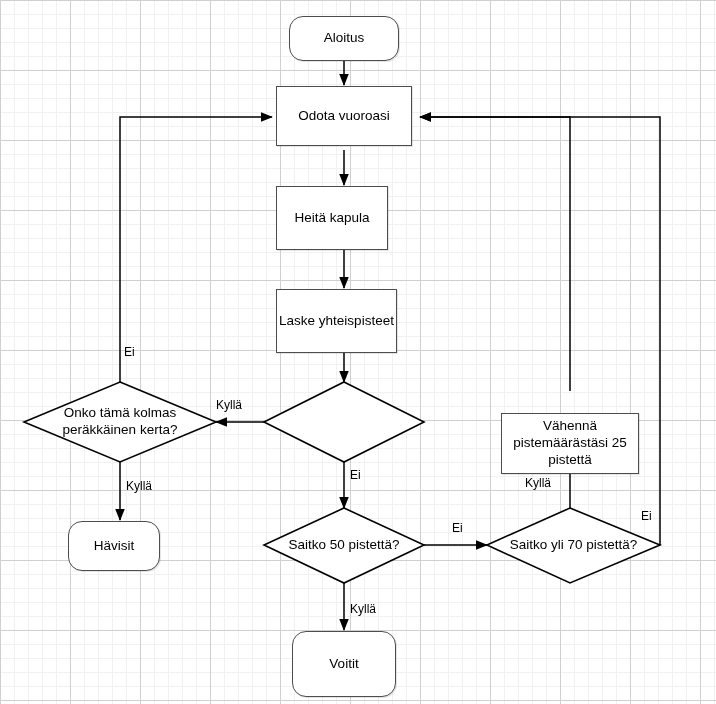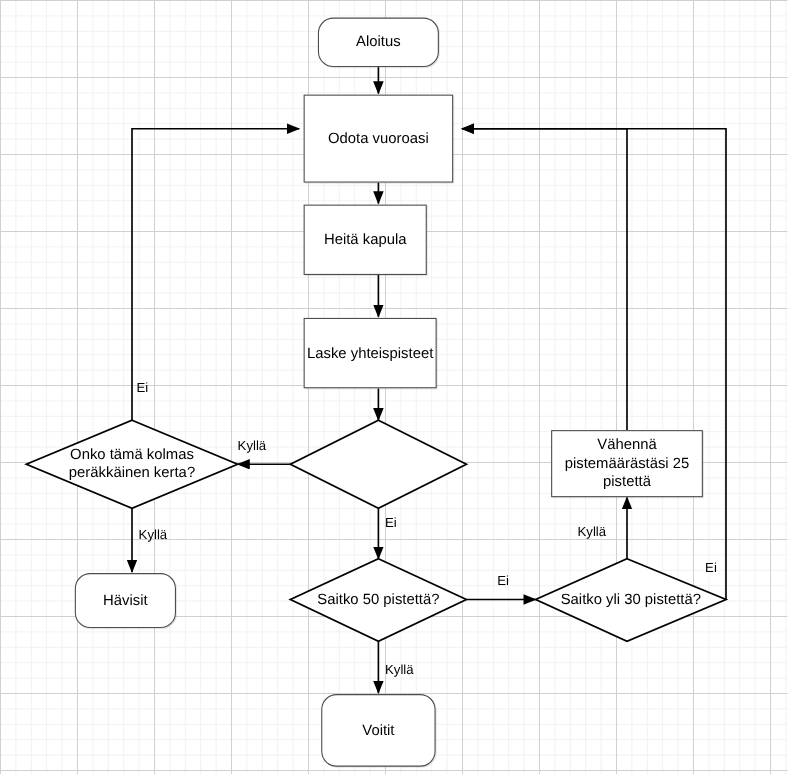--- a/index.html
+++ b/index.html
@@ -117,21 +117,21 @@
       <polygon points="120,382 216,422 120,462 24,422"></polygon>
       <polygon points="344,508 424,545 344,583 264,545"></polygon>
       <polygon points="570,508 660,545 570,583 487,545"></polygon>
     </g>
   </svg>
 
   <div class="node node-terminator" style="left:289px; top:16px; width:110px; height:45px;">
     <span>Aloitus</span>
   </div>
 
-  <div class="node node-process" style="left:276px; top:86px; width:136px; height:80px;align-items:center;">
+  <div class="node node-process" style="left:276px; top:86px; width:136px; height:60px;align-items:center;">
     <span>Odota vuoroasi</span>
   </div>
 
   <div class="node node-process" style="left:276px; top:186px; width:112px; height:64px;">
     <span>Heitä kapula</span>
   </div>
 
   <div class="node node-process" style="left:276px; top:289px; width:121px; height:64px;">
     <span>Laske yhteispisteet</span>
   </div>
@@ -146,24 +146,24 @@
 
   <div class="node node-terminator" style="left:68px; top:521px; width:92px; height:50px;">
     <span>Hävisit</span>
   </div>
 
   <div class="node node-decision" style="left:264px; top:508px; width:160px; height:75px;">
     <span class="dtext">Saitko 50 pistettä?</span>
   </div>
 
   <div class="node node-decision" style="left:487px; top:508px; width:173px; height:75px;">
-    <span class="dtext">Saitko yli 30 pistettä?</span>
+    <span class="dtext">Saitko yli 70 pistettä?</span>
   </div>
 
-  <div class="node node-process" style="left:501px; top:391px; width:138px; height:61px;">
+  <div class="node node-process" style="left:501px; top:413px; width:138px; height:61px;">
     <span>
       <span>Vähennä</span><br>
       <span>pistemäärästäsi 25</span><br>
       <span>pistettä</span>
     </span>
   </div>
 
   <div class="node node-terminator" style="left:292px; top:631px; width:104px; height:66px;">
     <span>Voitit</span>
   </div>

